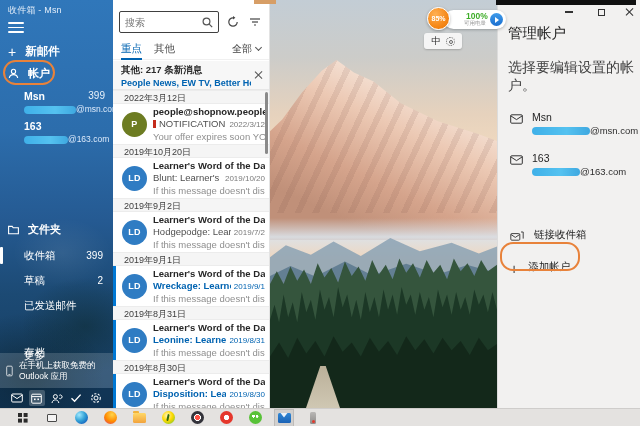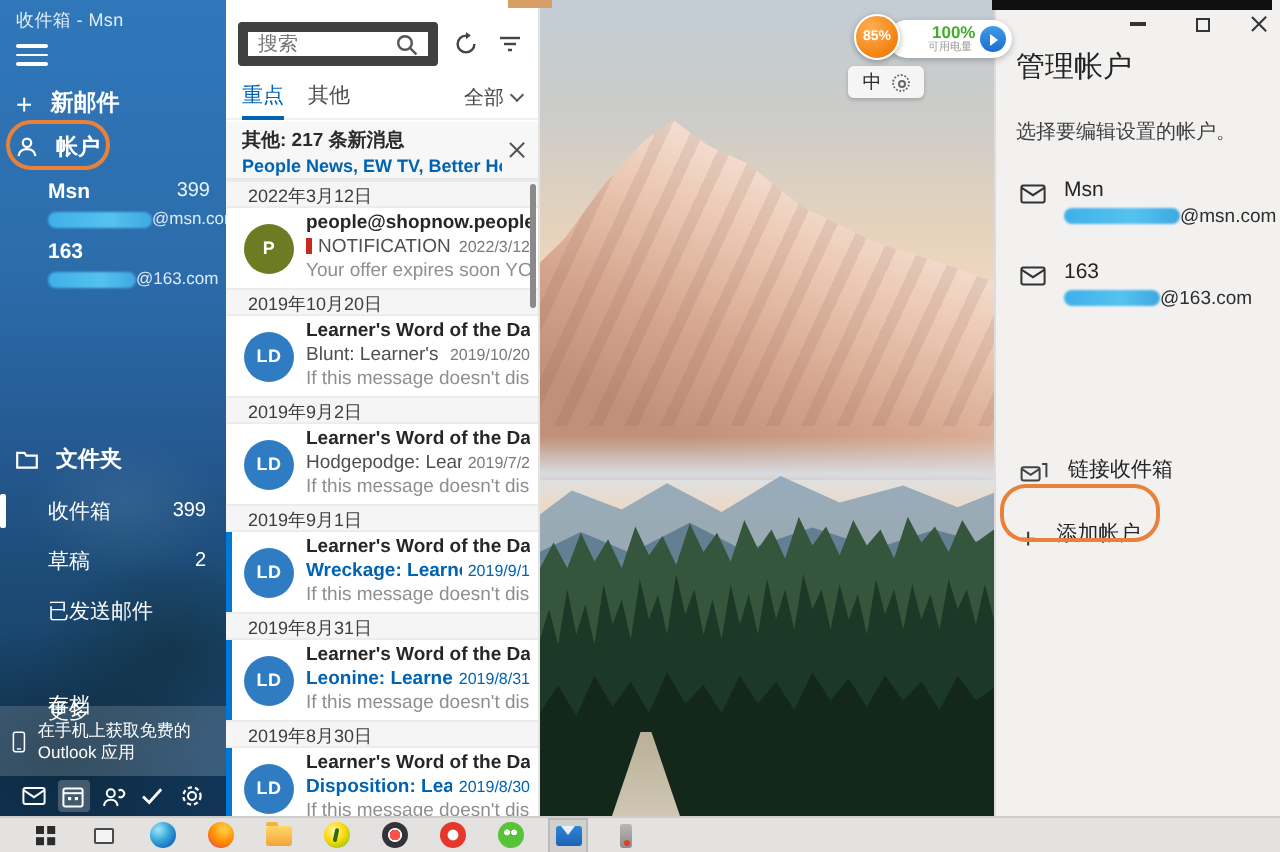--- a/index.html
+++ b/index.html
@@ -35,21 +35,21 @@
   #promo { position:absolute; left:0; right:0; bottom:20px; height:35px; background:rgba(255,255,255,.16); display:flex; align-items:center; gap:6px; padding:0 6px; cursor:pointer; }
   #promo .ptxt { font-size:8.5px; line-height:11px; color:#fff; }
   #bottomnav { position:absolute; left:0; right:0; bottom:0; height:20px; background:rgba(12,40,66,.35); display:flex; align-items:center; justify-content:space-between; padding:0 9px; }
   .bn-ic { width:16px; height:16px; display:flex; align-items:center; justify-content:center; cursor:pointer; border-radius:2px; }
   .bn-ic.active { background:rgba(255,255,255,.22); }
   .bn-ic svg { display:block; }
 
   
   #maillist { position:absolute; left:113px; top:0; width:157px; height:408px; background:#fff; border-right:1px solid #e3e3e3; overflow:hidden; }
   #searchrow { position:absolute; left:0; top:10px; right:0; height:24px; display:flex; align-items:center; padding:0 6px; gap:6px; }
-  #searchbox { flex:1; height:22px; border:5px solid #404040; border-radius:2px; background:#fff; display:flex; align-items:center; padding:0 5px; }
+  #searchbox { flex:1; height:22px; border:1px solid #404040; border-radius:2px; background:#fff; display:flex; align-items:center; padding:0 5px; }
   #searchbox input { flex:1; border:none; outline:none; font-size:10px; color:#333; width:60px; font-family:inherit; background:transparent; }
   #searchbox input::placeholder { color:#757575; }
   .hdr-ic { width:16px; height:16px; display:flex; align-items:center; justify-content:center; cursor:pointer; }
   #tabsrow { position:absolute; left:0; top:38px; right:0; height:22px; display:flex; align-items:center; padding:0 8px; gap:12px; border-bottom:1px solid #f0f0f0; }
   .tab { font-size:10.5px; color:#4a4a4a; cursor:pointer; height:22px; line-height:20px; }
   .tab.active { color:#0063b1; font-weight:normal; border-bottom:2px solid #0063b1; }
   #filterall { margin-left:auto; display:flex; align-items:center; gap:4px; font-size:10px; color:#444; cursor:pointer; }
   .chev { width:5px; height:5px; border-right:1.2px solid #555; border-bottom:1.2px solid #555; transform:rotate(45deg); margin-top:-3px; }
   #otherbanner { position:absolute; left:0; top:61px; right:0; height:29px; background:#f7f7f7; border-bottom:1px solid #e7e7e7; padding:3px 18px 0 8px; cursor:pointer; }
   #otherbanner .bt { font-size:9.5px; font-weight:bold; color:#2b2b2b; }
@@ -102,21 +102,21 @@
   
   #panel { position:absolute; left:497px; top:0; width:143px; height:408px; background:#f2f1f0; border-left:1px solid #dcdcdc; }
   #winctl { position:absolute; right:4px; top:6px; display:flex; gap:14px; align-items:center; }
   .wc { width:18px; height:12px; display:flex; align-items:center; justify-content:center; cursor:pointer; }
   .wc-min i { width:8px; height:1.2px; background:#333; display:block; }
   .wc-max i { width:7px; height:7px; border:1.1px solid #333; display:block; }
   .wc-close { position:relative; width:12px; height:12px; }
   .wc-close::before,.wc-close::after { content:""; position:absolute; left:5px; top:1px; width:1.2px; height:10px; background:#333; }
   .wc-close::before { transform:rotate(45deg); } .wc-close::after { transform:rotate(-45deg); }
   #panel h1 { font-size:14.5px; font-weight:normal; color:#242424; margin:24px 0 0 10px; }
-  #panel .sub { font-size:10px; color:#3f3f3f; margin:16px 0 0 10px; }
+  #panel .sub { font-size:14px; color:#3f3f3f; margin:16px 0 0 10px; }
   .pn-acct { display:flex; align-items:flex-start; gap:9px; margin:16px 0 0 12px; cursor:pointer; }
   .pn-acct svg { margin-top:3px; }
   .pn-acct .nm { font-size:10.5px; color:#242424; }
   .pn-acct .em { font-size:9.5px; color:#2e2e2e; margin-top:2px; white-space:nowrap; }
   .pn-action { position:absolute; left:12px; display:flex; align-items:flex-end; gap:10px; font-size:10.5px; color:#242424; cursor:pointer; }
   #link-inbox { top:228px; }
   #add-account { top:260px; }
   .plus-ic { font-size:14px; color:#333; line-height:10px; }
 
   

